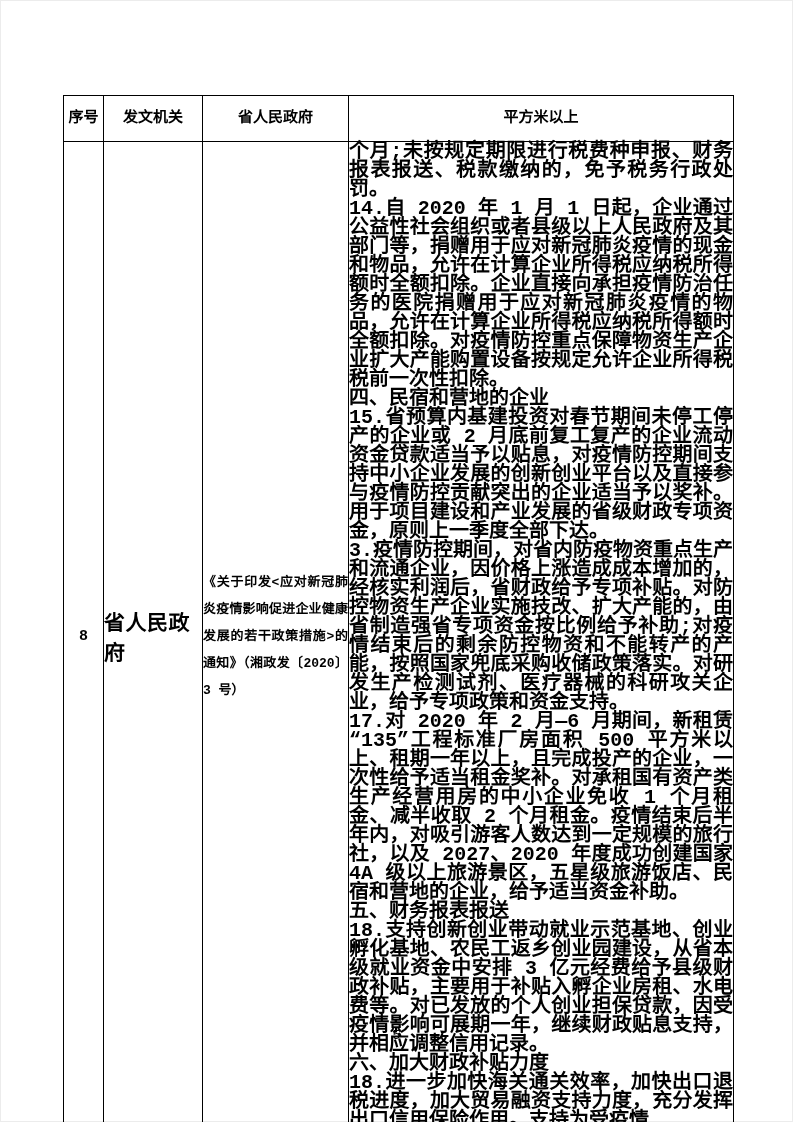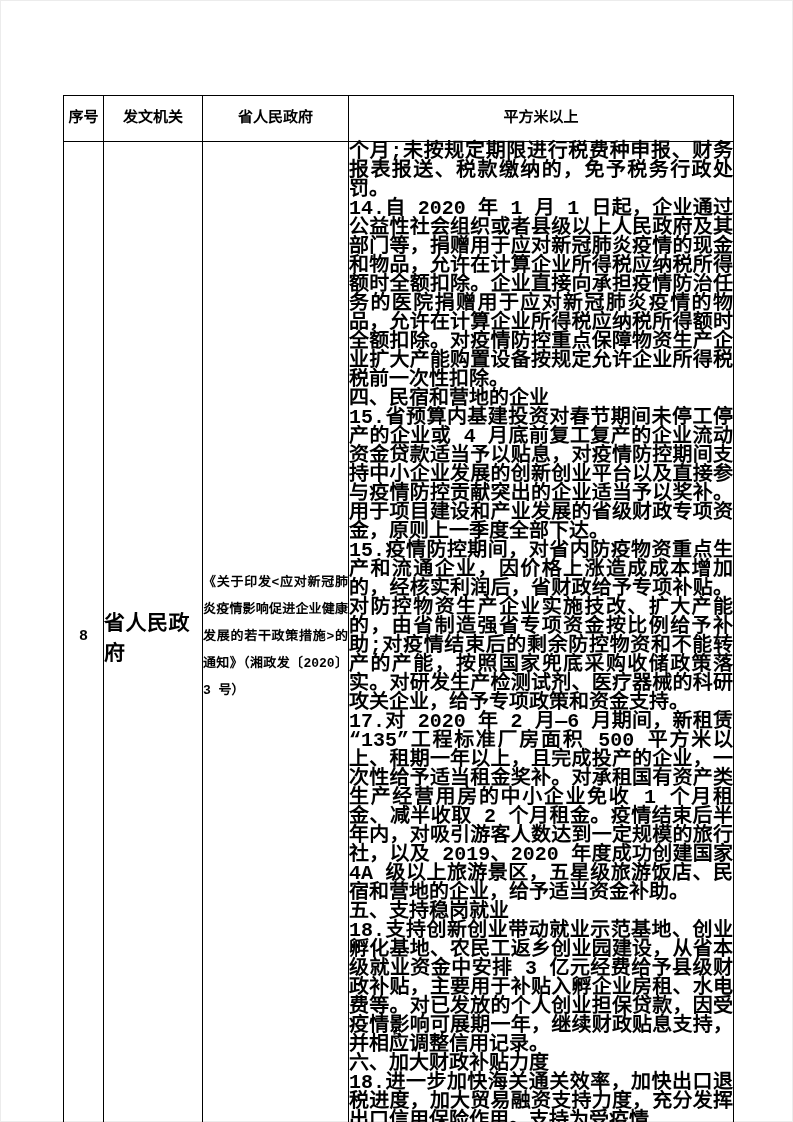--- a/index.html
+++ b/index.html
@@ -111,24 +111,24 @@
     </thead>
     <tbody>
       <tr class="data-row">
         <td class="cell-serial">8</td>
         <td class="cell-authority">省人民政府</td>
         <td class="cell-docname">《关于印发&lt;应对新冠肺炎疫情影响促进企业健康发展的若干政策措施&gt;的通知》（湘政发〔2020〕3 号）</td>
         <td class="cell-content">
           <div class="para">个月;未按规定期限进行税费种申报、财务报表报送、税款缴纳的，免予税务行政处罚。</div>
           <div class="para">14.自 2020 年 1 月 1 日起，企业通过公益性社会组织或者县级以上人民政府及其部门等，捐赠用于应对新冠肺炎疫情的现金和物品，允许在计算企业所得税应纳税所得额时全额扣除。企业直接向承担疫情防治任务的医院捐赠用于应对新冠肺炎疫情的物品，允许在计算企业所得税应纳税所得额时全额扣除。对疫情防控重点保障物资生产企业扩大产能购置设备按规定允许企业所得税税前一次性扣除。</div>
           <div class="para">四、民宿和营地的企业</div>
-          <div class="para">15.省预算内基建投资对春节期间未停工停产的企业或 4 月底前复工复产的企业流动资金贷款适当予以贴息，对疫情防控期间支持中小企业发展的创新创业平台以及直接参与疫情防控贡献突出的企业适当予以奖补。用于项目建设和产业发展的省级财政专项资金，原则上一季度全部下达。</div>
-          <div class="para">15.疫情防控期间，对省内防疫物资重点生产和流通企业，因价格上涨造成成本增加的，经核实利润后，省财政给予专项补贴。对防控物资生产企业实施技改、扩大产能的，由省制造强省专项资金按比例给予补助;对疫情结束后的剩余防控物资和不能转产的产能，按照国家兜底采购收储政策落实。对研发生产检测试剂、医疗器械的科研攻关企业，给予专项政策和资金支持。</div>
-          <div class="para">17.对 2020 年 2 月—6 月期间，新租赁“135”工程标准厂房面积 500 平方米以上、租期一年以上，且完成投产的企业，一次性给予适当租金奖补。对承租国有资产类生产经营用房的中小企业免收 1 个月租金、减半收取 2 个月租金。疫情结束后半年内，对吸引游客人数达到一定规模的旅行社，以及 2019、2020 年度成功创建国家 4A 级以上旅游景区，五星级旅游饭店、民宿和营地的企业，给予适当资金补助。</div>
-          <div class="para">五、支持稳岗就业</div>
+          <div class="para">15.省预算内基建投资对春节期间未停工停产的企业或 2 月底前复工复产的企业流动资金贷款适当予以贴息，对疫情防控期间支持中小企业发展的创新创业平台以及直接参与疫情防控贡献突出的企业适当予以奖补。用于项目建设和产业发展的省级财政专项资金，原则上一季度全部下达。</div>
+          <div class="para">3.疫情防控期间，对省内防疫物资重点生产和流通企业，因价格上涨造成成本增加的，经核实利润后，省财政给予专项补贴。对防控物资生产企业实施技改、扩大产能的，由省制造强省专项资金按比例给予补助;对疫情结束后的剩余防控物资和不能转产的产能，按照国家兜底采购收储政策落实。对研发生产检测试剂、医疗器械的科研攻关企业，给予专项政策和资金支持。</div>
+          <div class="para">17.对 2020 年 2 月—6 月期间，新租赁“135”工程标准厂房面积 500 平方米以上、租期一年以上，且完成投产的企业，一次性给予适当租金奖补。对承租国有资产类生产经营用房的中小企业免收 1 个月租金、减半收取 2 个月租金。疫情结束后半年内，对吸引游客人数达到一定规模的旅行社，以及 2027、2020 年度成功创建国家 4A 级以上旅游景区，五星级旅游饭店、民宿和营地的企业，给予适当资金补助。</div>
+          <div class="para">五、财务报表报送</div>
           <div class="para">18.支持创新创业带动就业示范基地、创业孵化基地、农民工返乡创业园建设，从省本级就业资金中安排 3 亿元经费给予县级财政补贴，主要用于补贴入孵企业房租、水电费等。对已发放的个人创业担保贷款，因受疫情影响可展期一年，继续财政贴息支持，并相应调整信用记录。</div>
           <div class="para">六、加大财政补贴力度</div>
           <div class="para">18.进一步加快海关通关效率，加快出口退税进度，加大贸易融资支持力度，充分发挥出口信用保险作用。支持为受疫情</div>
         </td>
       </tr>
     </tbody>
   </table>
 
   <div class="page-number">5</div>
 

